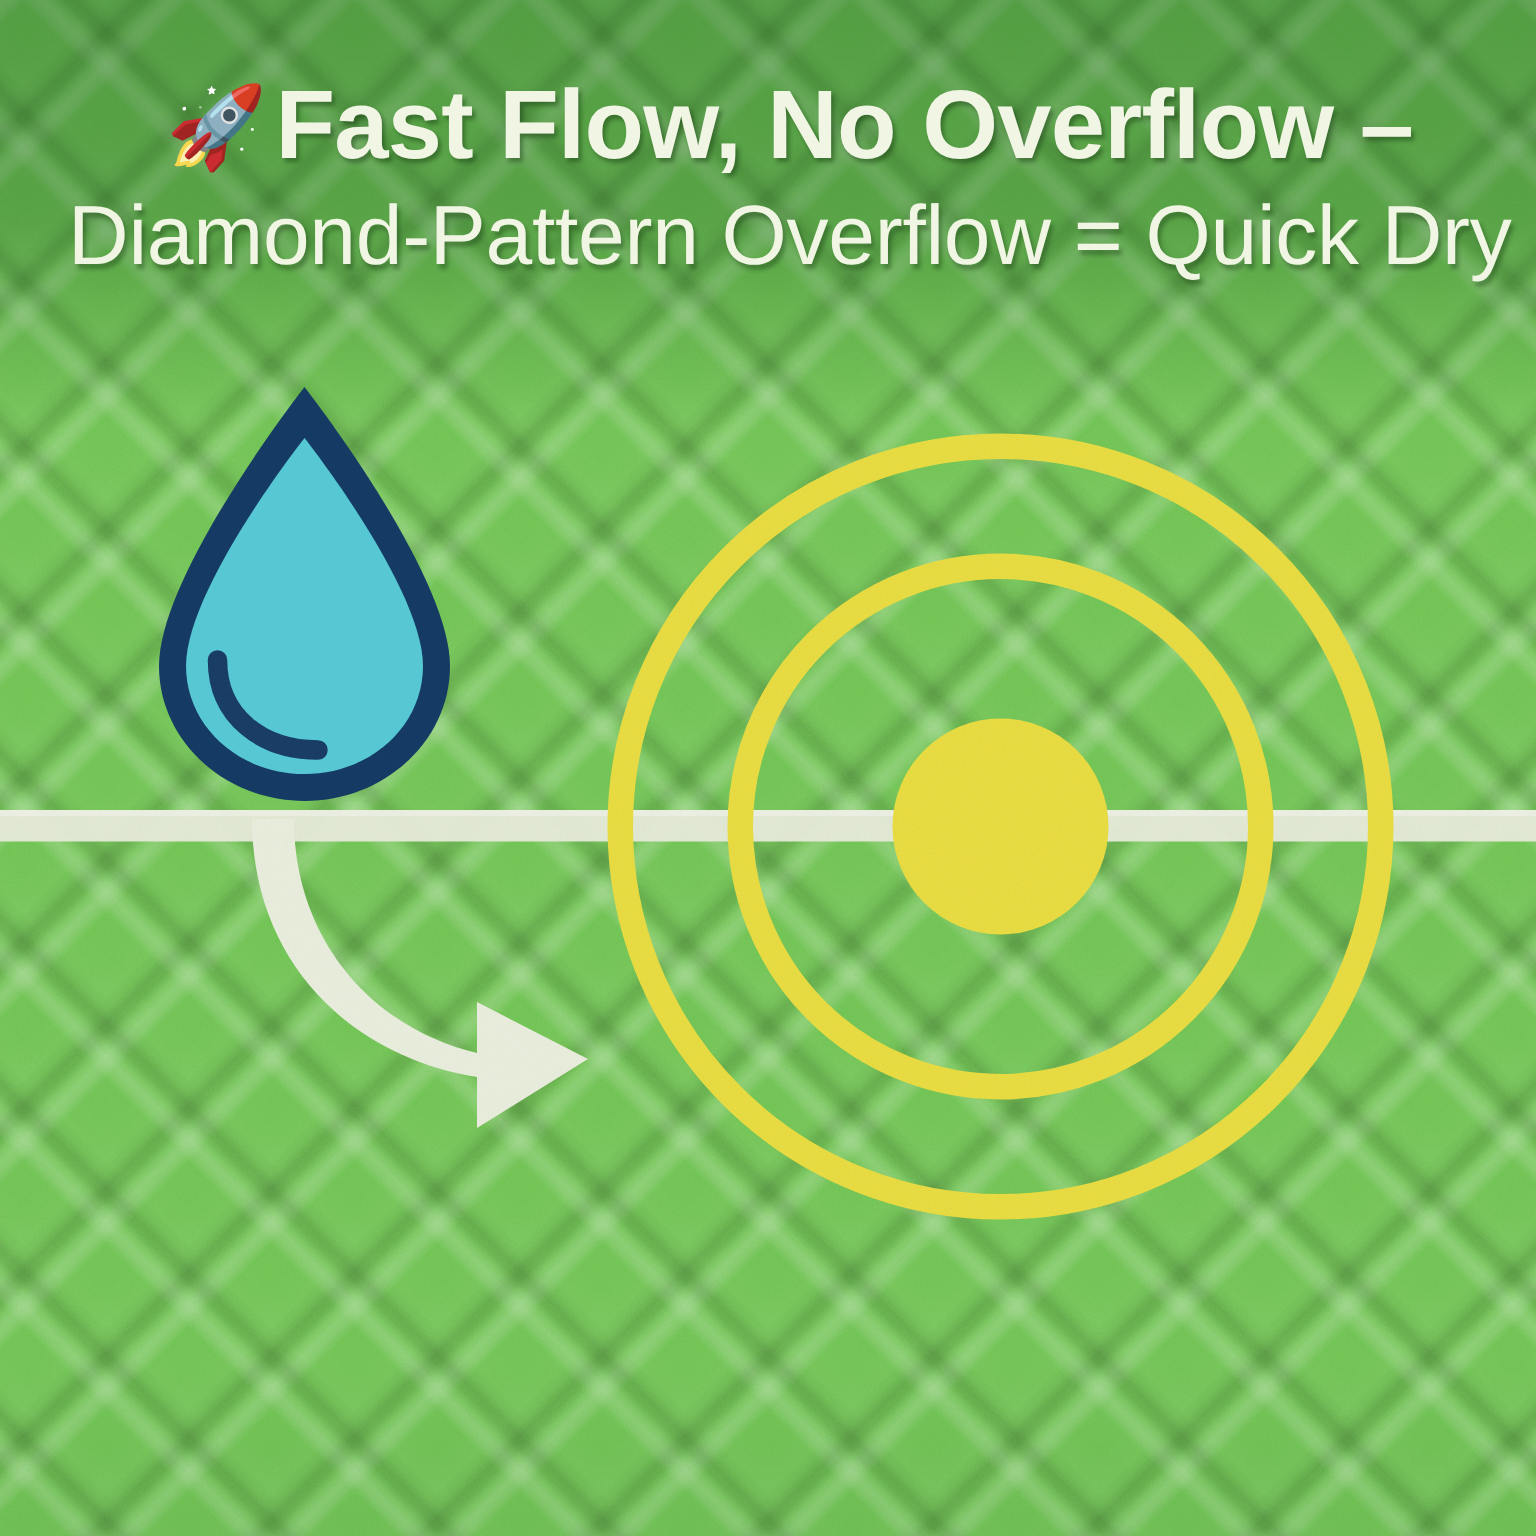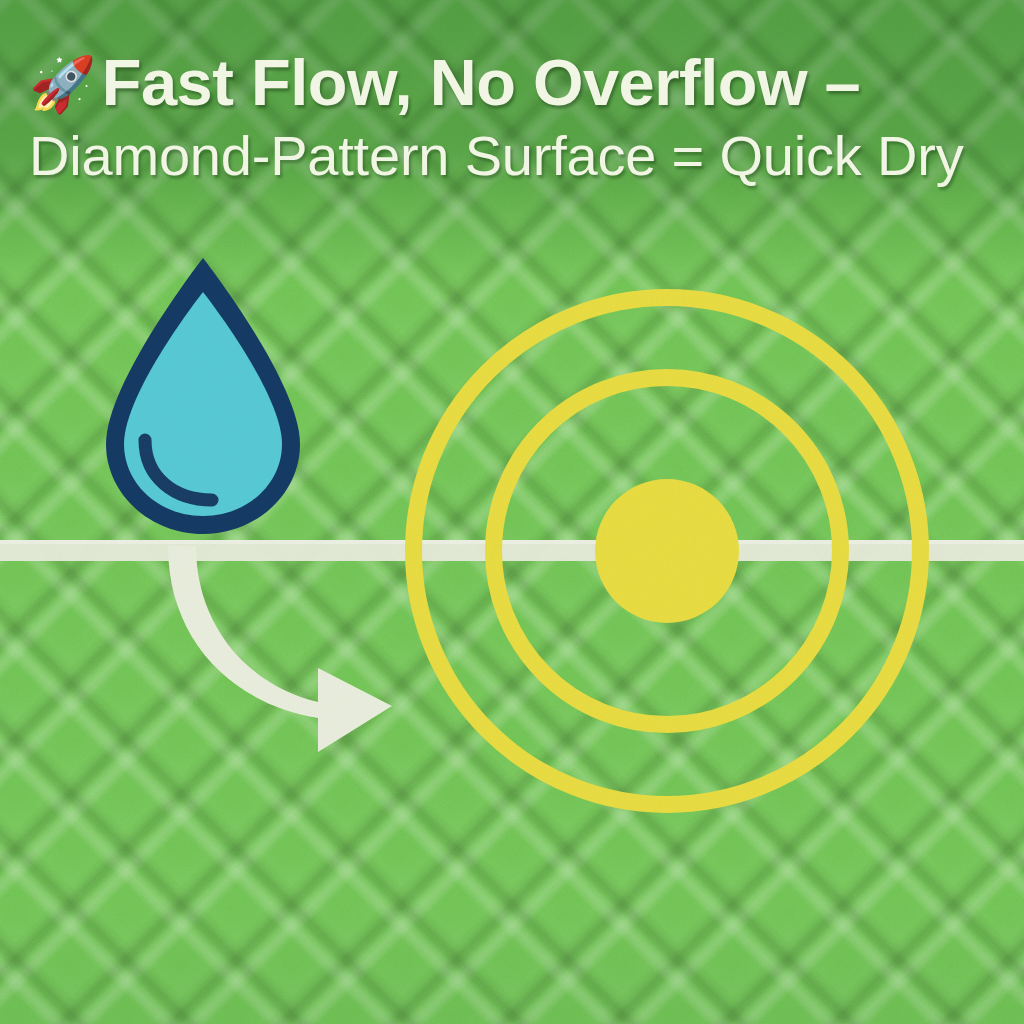--- a/index.html
+++ b/index.html
@@ -84,20 +84,21 @@
       rgba(10,70,20,0.00) 900px,
       rgba(10,70,20,0.05) 1024px);
   }
 
   
   .headline {
     position: absolute;
     left: 0;
     right: 0;
     top: 46px;
+    text-align: center;
     z-index: 40;
     user-select: none;
     padding-left: 29px;
   }
   .line1 {
     display: block;
     font-size: 65px;
     line-height: 74px;
     font-weight: 700;
     letter-spacing: -0.5px;
@@ -234,16 +235,16 @@
                  C 203,292 282,392 282,444
                  C 282,484 247,516 203,516
                  C 159,516 124,484 124,444
                  C 124,392 203,292 203,292 Z" fill="#1d6e7a" opacity="0.18" filter="url(#shapeGrain)"></path>
       </g>
     </svg>
   </div>
 
   <div class="headline">
     <span class="line1"><span class="rocket">🚀</span><span>Fast Flow, No Overflow –</span></span>
-    <span class="line2">Diamond-Pattern Surface = Quick Dry</span>
+    <span class="line2">Diamond-Pattern Overflow = Quick Dry</span>
   </div>
 
 </div>
 
 </body></html>

